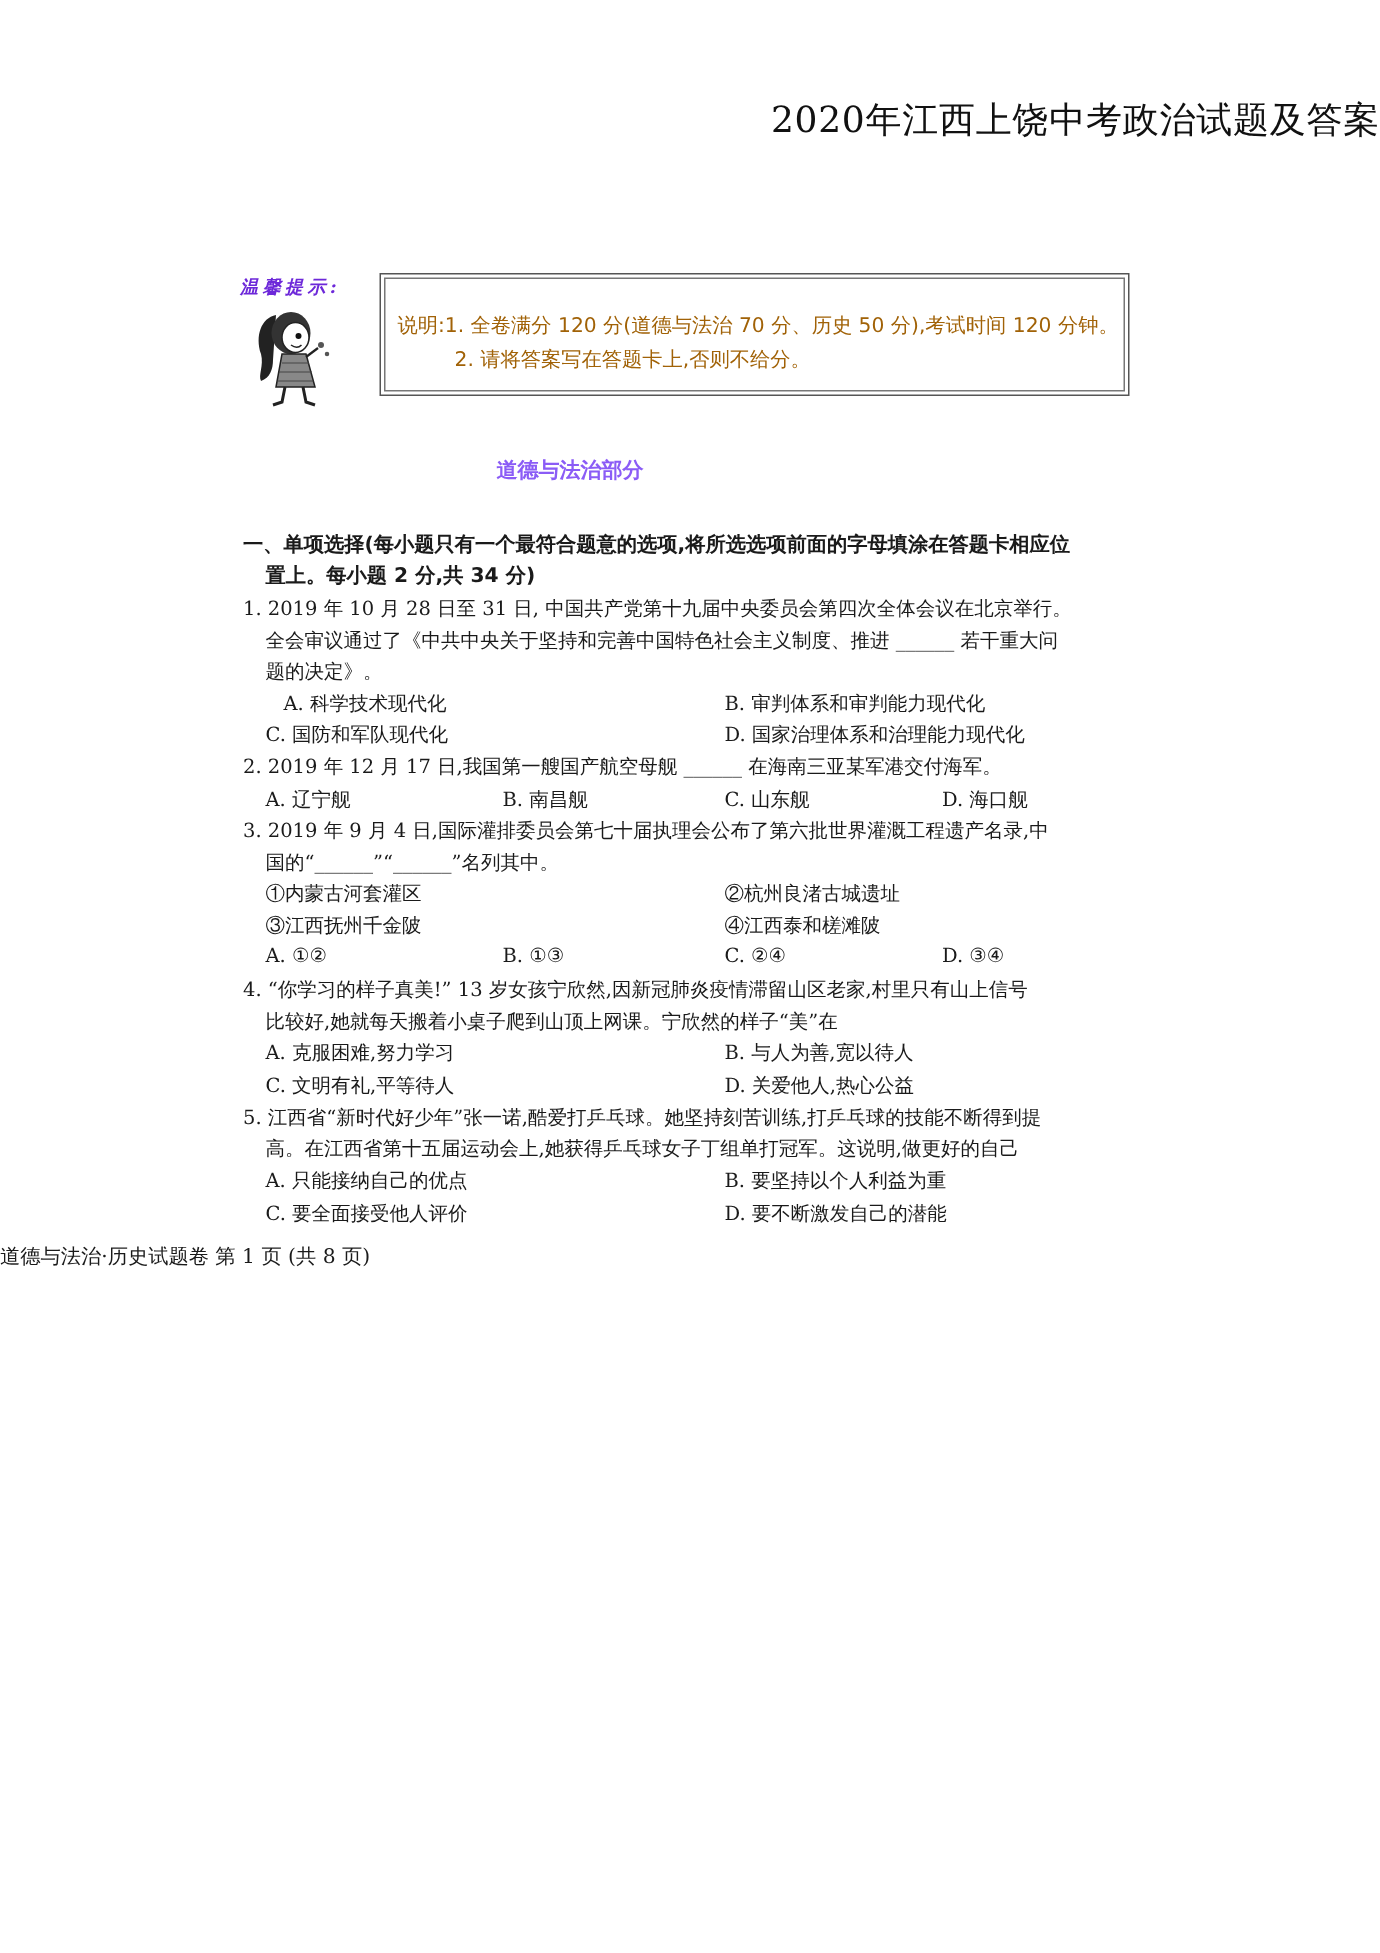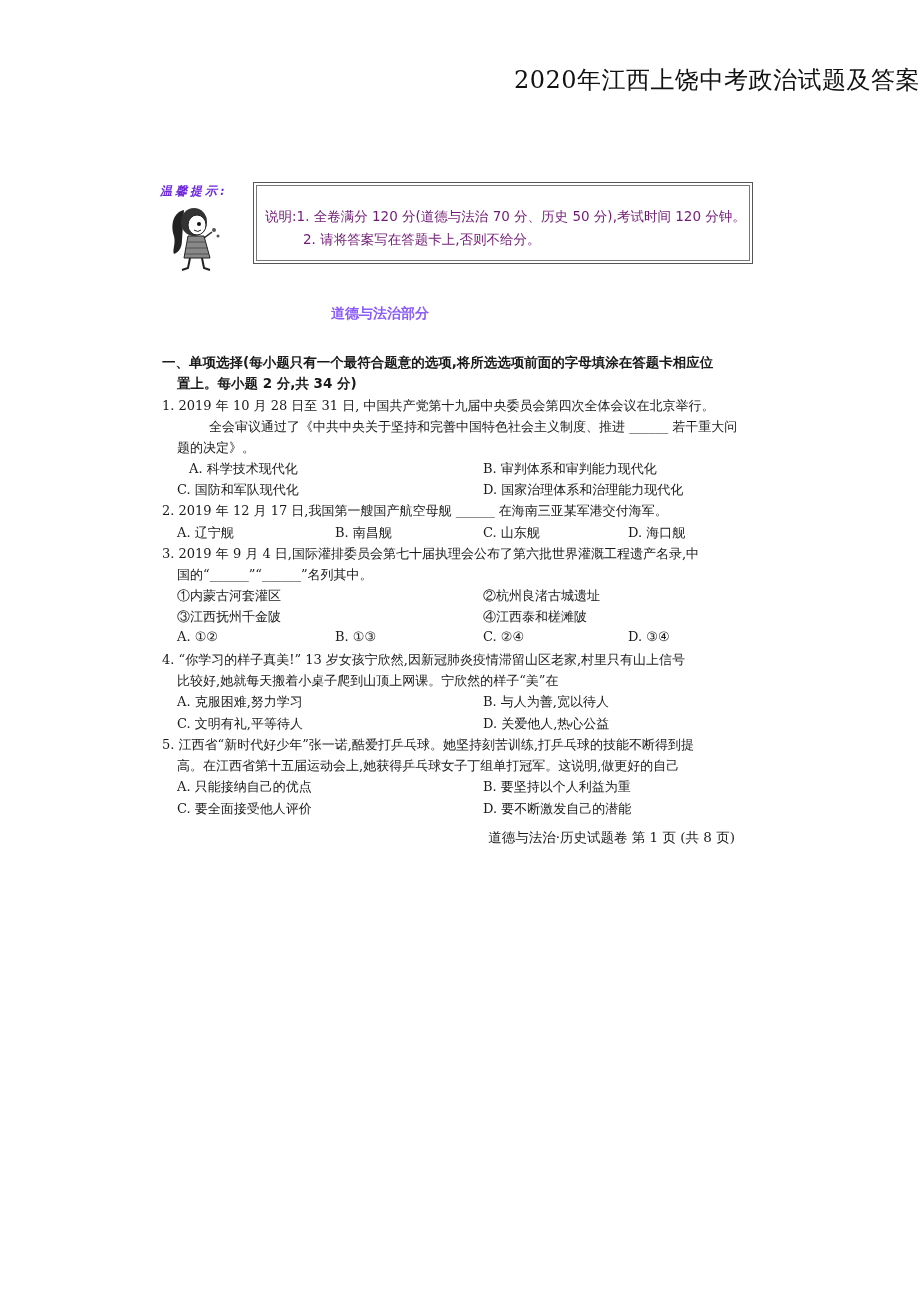--- a/index.html
+++ b/index.html
@@ -4,25 +4,25 @@
 <style>
   html, body { margin: 0; padding: 0; background: #ffffff; }
   body { width: 920px; height: 1302px; position: relative; overflow: hidden;
          font-family: "DejaVu Serif", "Liberation Serif", serif; color: #1a1a1a; }
   .abs { position: absolute; }
   .title { left: 0; width: 920px; top: 64px; text-align: right; font-size: 24px; letter-spacing: 0.5px; color: #111; }
   .tip-label { left: 160px; top: 183px; font-size: 12px; letter-spacing: 3px; font-style: italic; font-weight: bold; color: #6d28d9; }
   .girl { left: 166px; top: 202px; width: 70px; height: 70px; }
   .tip-box { left: 253px; top: 182px; width: 498px; height: 80px; border: 1px solid #555; }
   .tip-box-inner { position: absolute; left: 2px; top: 2px; right: 2px; bottom: 2px; border: 1px solid #777; }
-  .tip-line { position: absolute; font-family: "DejaVu Sans", "Liberation Sans", sans-serif; font-size: 13.5px; color: #701a75; white-space: nowrap; }
+  .tip-line { position: absolute; font-family: "DejaVu Sans", "Liberation Sans", sans-serif; font-size: 13.5px; color: #a16207; white-space: nowrap; }
   .section-title { left: 0; width: 760px; top: 305px; text-align: center; font-size: 14px; font-weight: bold; font-family: "DejaVu Sans", "Liberation Sans", sans-serif; color: #8b5cf6; }
   .line { position: absolute; font-size: 13px; white-space: nowrap; color: #1a1a1a; }
   .bold { font-weight: bold; font-family: "DejaVu Sans", "Liberation Sans", sans-serif; font-size: 13.5px; }
-  .footer { left: 0; width: 735px; top: 829px; text-align: right; font-size: 13.5px; color: #1a1a1a; }
+  .footer { left: 0; width: 735px; top: 829px; text-align: left; font-size: 13.5px; color: #1a1a1a; }
 </style>
 </head>
 <body>
 
 <div class="abs title">2020年江西上饶中考政治试题及答案</div>
 
 <div class="abs tip-label">温馨提示:</div>
 <div class="abs girl">
   <svg width="70" height="72" viewBox="0 0 70 72">
     <path d="M18 8 C8 10 4 22 8 34 C10 42 6 48 8 52 C14 50 16 44 16 38" fill="#222"></path>
@@ -44,21 +44,21 @@
     <span class="tip-line" style="left:46px; top:45px;">2. 请将答案写在答题卡上,否则不给分。</span>
   </div>
 </div>
 
 <div class="abs section-title">道德与法治部分</div>
 
 <span class="line bold" style="left:162px; top:354px;">一、单项选择(每小题只有一个最符合题意的选项,将所选选项前面的字母填涂在答题卡相应位</span>
 <span class="line bold" style="left:177px; top:375px;">置上。每小题 2 分,共 34 分)</span>
 
 <span class="line" style="left:162px; top:397px;">1. 2019 年 10 月 28 日至 31 日, 中国共产党第十九届中央委员会第四次全体会议在北京举行。</span>
-<span class="line" style="left:177px; top:418px;margin-left:32px;">全会审议通过了《中共中央关于坚持和完善中国特色社会主义制度、推进 ______ 若干重大问</span>
+<span class="line" style="left:177px; top:418px;">全会审议通过了《中共中央关于坚持和完善中国特色社会主义制度、推进 ______ 若干重大问</span>
 <span class="line" style="left:177px; top:439px;">题的决定》。</span>
 <span class="line" style="left:177px; top:460px;margin-left:12px;">A. 科学技术现代化</span>
 <span class="line" style="left:483px; top:460px;">B. 审判体系和审判能力现代化</span>
 <span class="line" style="left:177px; top:481px;">C. 国防和军队现代化</span>
 <span class="line" style="left:483px; top:481px;">D. 国家治理体系和治理能力现代化</span>
 
 <span class="line" style="left:162px; top:502px;">2. 2019 年 12 月 17 日,我国第一艘国产航空母舰 ______ 在海南三亚某军港交付海军。</span>
 <span class="line" style="left:177px; top:524px;">A. 辽宁舰</span>
 <span class="line" style="left:335px; top:524px;">B. 南昌舰</span>
 <span class="line" style="left:483px; top:524px;">C. 山东舰</span>

